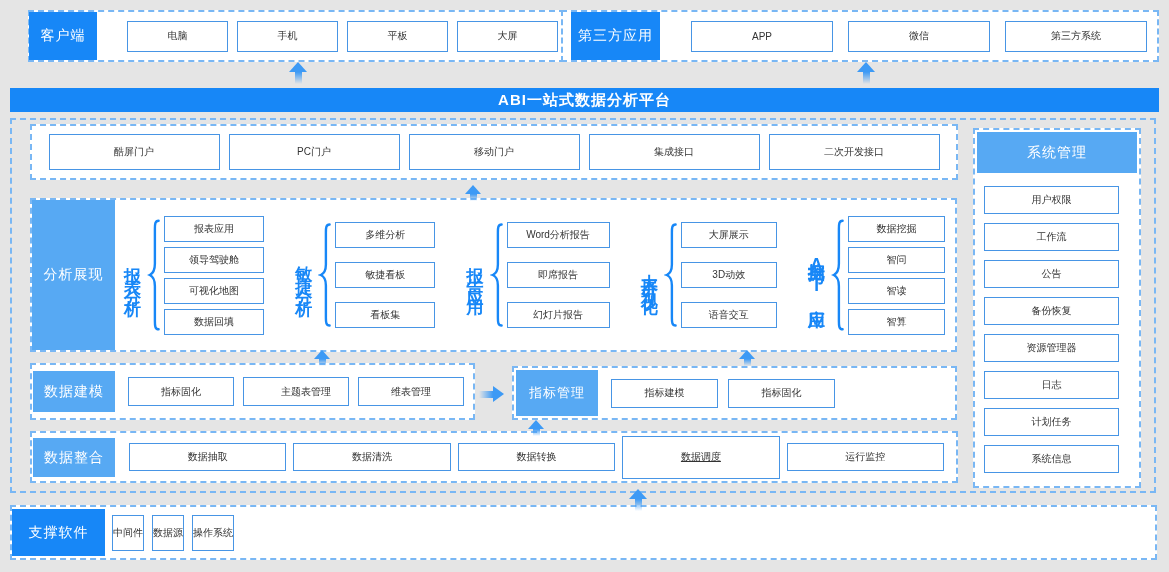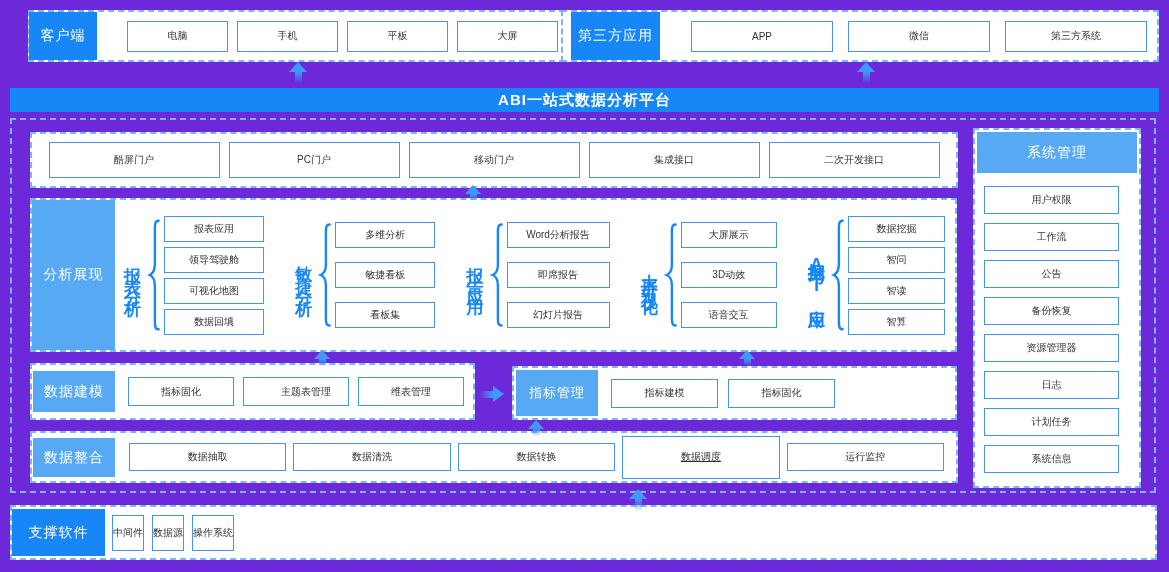--- a/index.html
+++ b/index.html
@@ -1,17 +1,17 @@
 <!DOCTYPE html>
 <html style="--primary: #1787F7; --secondary: #57A9F3; --boxborder: #4795E5; --dashed: #79B7F4; --boxtext: #333333; --arrow: #3D9AF5;"><head>
 <meta charset="utf-8">
 <style>
   html,body { margin:0; padding:0; background:#fff; }
   #page {
-    position:relative; width:1169px; height:572px; background:#6d28d9;
+    position:relative; width:1169px; height:572px; background:#e5e5e5;
     font-family:"Liberation Sans","DejaVu Sans",sans-serif; overflow:hidden;
     color:#333;
   }
   .abs { position:absolute; }
   .dashed { border:2px dashed var(--dashed,#79B7F4); box-sizing:border-box; background:#fff; }
   .blue-label {
     background:var(--primary,#1787F7); color:#fff; display:flex; align-items:center; justify-content:center;
     font-size:14px; letter-spacing:1px;
   }
   .blue-label.light { background:var(--secondary,#57A9F3); }
@@ -82,21 +82,21 @@
         <div class="box" style="width:142px; height:31px;">APP</div>
         <div class="box" style="width:142px; height:31px;">微信</div>
         <div class="box" style="width:142px; height:31px;">第三方系统</div>
       </div>
   </div>
 
   <div class="banner abs" style="left:10px; top:88px; width:1149px; height:24px;">ABI一站式数据分析平台</div>
 
   <div class="dashed abs" style="left:10px; top:118px; width:1146px; height:375px; background:transparent;"></div>
 
-  <div class="dashed abs" style="left:30px; top:132px; width:928px; height:56px;text-align:right;">
+  <div class="dashed abs" style="left:30px; top:124px; width:928px; height:56px;text-align:right;">
     <div class="row" style="justify-content:center; gap:9px;">
         <div class="box" style="width:171px; height:36px;">酷屏门户</div>
         <div class="box" style="width:171px; height:36px;">PC门户</div>
         <div class="box" style="width:171px; height:36px;">移动门户</div>
         <div class="box" style="width:171px; height:36px;">集成接口</div>
         <div class="box" style="width:171px; height:36px;">二次开发接口</div>
       </div>
   </div>
 
   <div class="dashed abs" style="left:30px; top:198px; width:927px; height:154px;">

